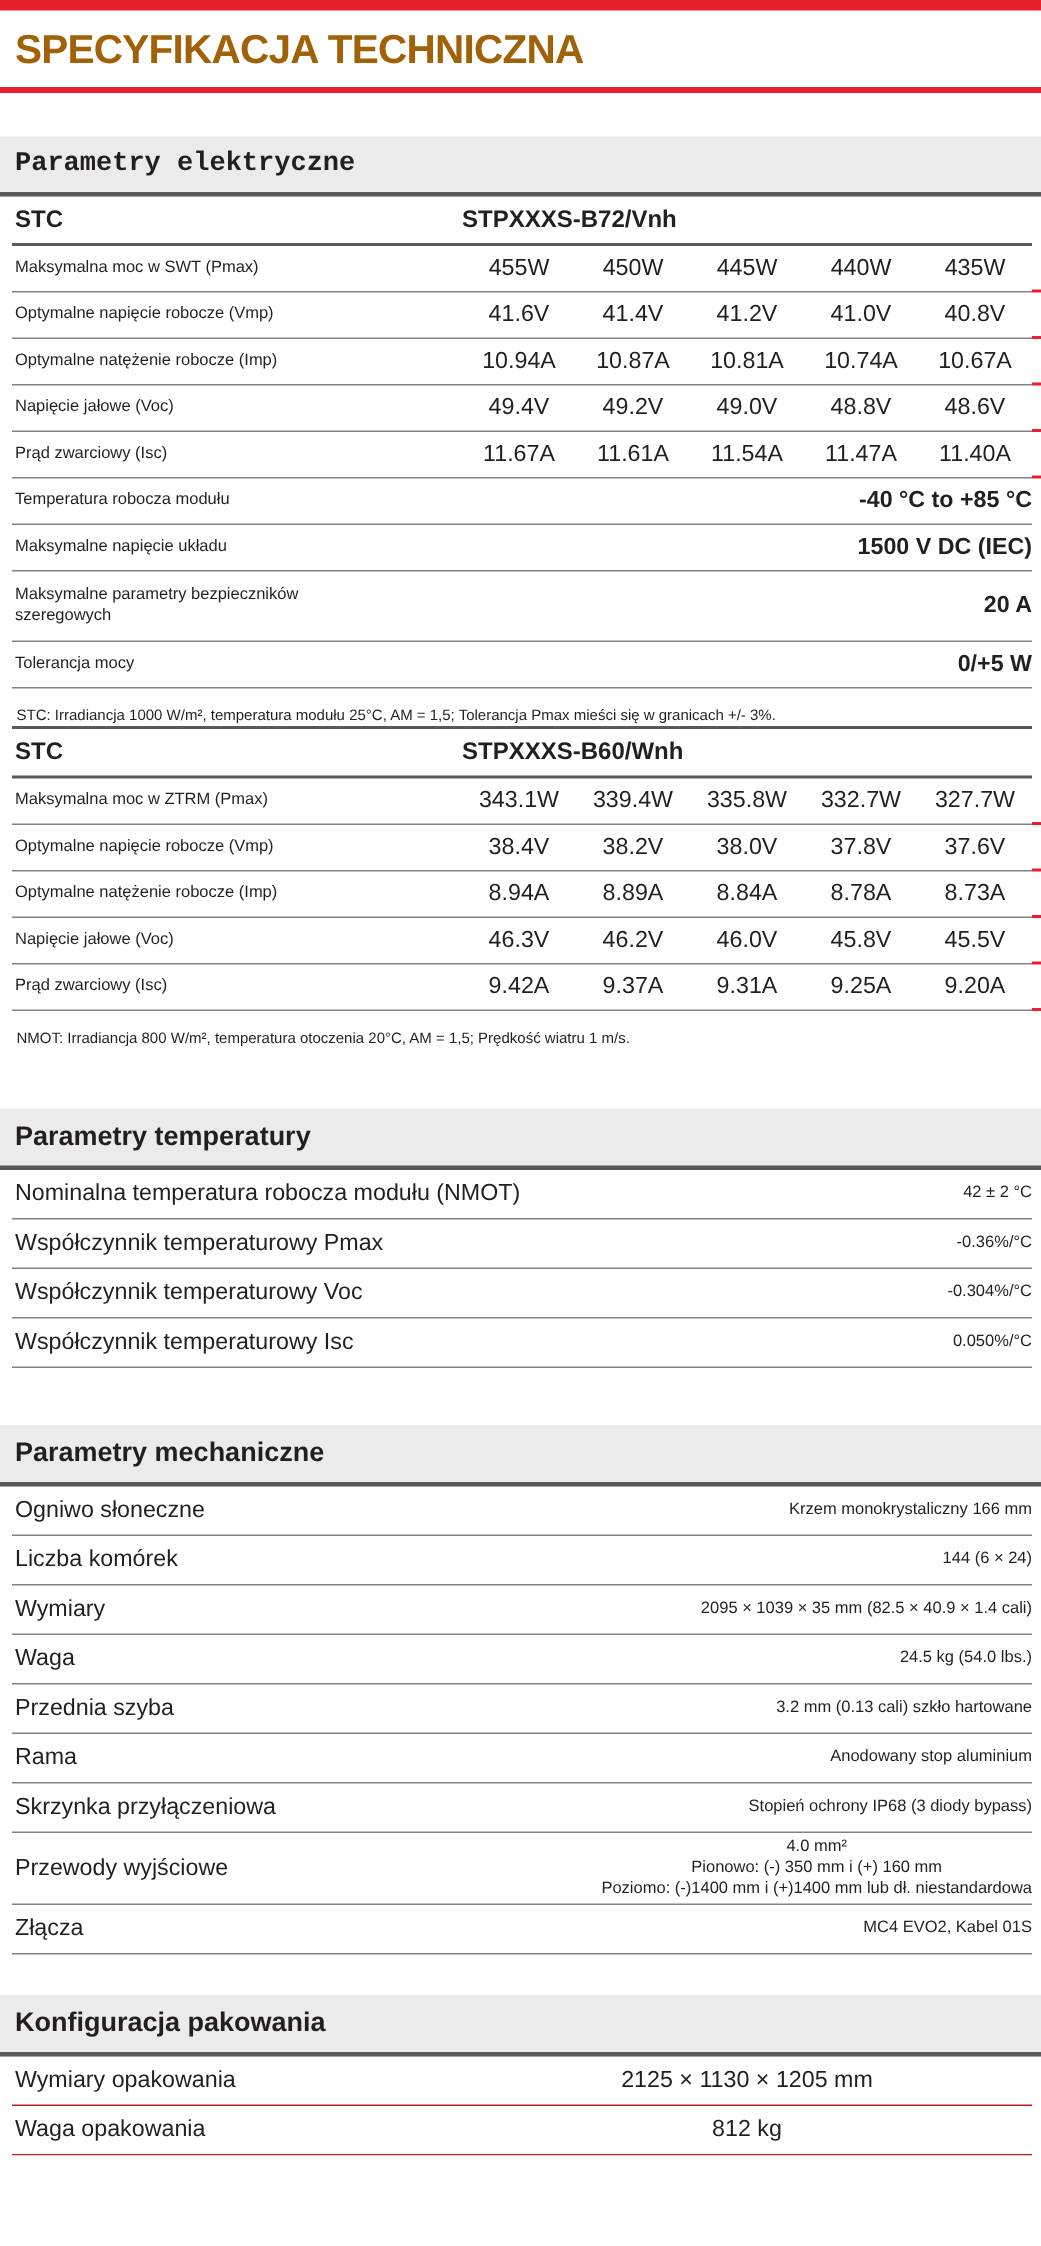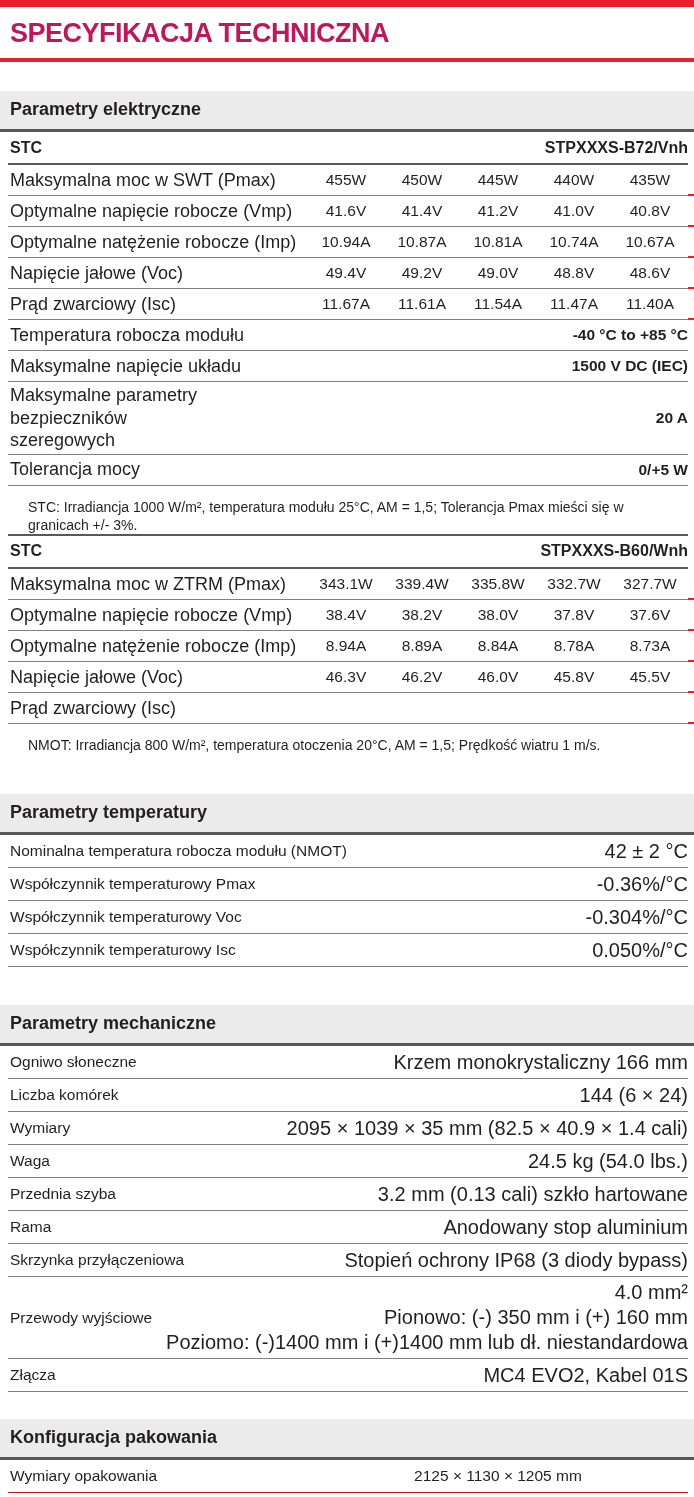--- a/index.html
+++ b/index.html
@@ -8,77 +8,77 @@
     font-family:"Liberation Sans","DejaVu Sans",sans-serif;
     color:#231f20;
     -webkit-font-smoothing:antialiased;
   }
   .topbar{height:7px;background:#e8202e;}
   .doc-title{
     margin:11px 10px 9px 10px;
     font-size:27px;
     font-weight:bold;
     letter-spacing:-0.5px;
-    color:#be185d;
+    color:#a16207;
   }
   .rule-red{height:4px;background:#e8202e;}
 
   .sec-head{
     background:#ebebeb;
     border-bottom:3px solid #58595b;
     padding:8px 10px 9px 10px;
     font-size:18px;
     font-weight:bold;
   }
-  .mt29{margin-top:29px;}
+  .mt29{margin-top:29px;font-family:Liberation Mono, monospace;}
   .mt35{margin-top:35px;}
   .mt40{margin-top:40px;}
   .mt38{margin-top:38px;}
   .mt27{margin-top:27px;}
 
   .tbl{margin:0 6px 0 8px;}
   .thead{
     display:flex;align-items:center;
     min-height:31px;
     border-bottom:2px solid #58595b;
     font-weight:bold;font-size:16px;
   }
   .thead.btop{border-top:2px solid #58595b;}
-  .tlabel{flex:0 0 298px;padding:2px 0 2px 2px;font-size:18px;line-height:1.25;}
+  .tlabel{flex:0 0 298px;padding:2px 0 2px 2px;font-size:11px;line-height:1.25;}
   .thead .tlabel{font-size:16px;}
-  .tmodel{flex:1;text-align:right;font-size:16px;}
+  .tmodel{flex:1;text-align:left;font-size:16px;}
   .trow{
     display:flex;align-items:center;
     min-height:30px;
     border-bottom:1px solid #7f8285;
     position:relative;
   }
   .trow.tick::after{
     content:"";position:absolute;right:-6px;bottom:-1px;
     width:6px;height:2px;background:#e8202e;
   }
   .tvals{flex:1;display:flex;align-items:flex-end;}
   .tval{flex:1;text-align:center;font-size:15.5px;}
   .tspan{flex:1;text-align:right;font-size:15.5px;font-weight:bold;}
   .lbl-narrow{max-width:215px;}
 
   .footnote{
-    margin:12px 6px 0 28px;
-    font-size:14px;
+    margin:12px 6px 0 11px;
+    font-size:10px;
     line-height:1.3;
   }
 
   .kv{margin:0 6px 0 8px;}
   .kvrow{
     display:flex;align-items:center;justify-content:space-between;
     min-height:32px;
     border-bottom:1px solid #7f8285;
   }
   .kvlabel{padding:3px 0 3px 2px;font-size:15.5px;flex:0 0 auto;}
-  .kvvalue{padding:3px 0;font-size:20px;text-align:right;line-height:1.25;}
+  .kvvalue{padding:3px 0;font-size:11px;text-align:center;line-height:1.25;}
   .kvvalue .vline{display:block;}
 
   .ctr{display:flex;align-items:center;min-height:32px;border-bottom:1px solid #b91c1c;}
   .ctr .clabel{flex:0 0 298px;padding:2px 0 2px 2px;font-size:15.5px;}
   .ctr .cvalue{flex:1;text-align:center;font-size:15.5px;}
 </style>
 </head>
 <body>
 
 <div class="topbar"></div>
@@ -206,20 +206,27 @@
     <div class="tvals">
       <div class="tval">46.3V</div>
       <div class="tval">46.2V</div>
       <div class="tval">46.0V</div>
       <div class="tval">45.8V</div>
       <div class="tval">45.5V</div>
     </div>
   </div>
   <div class="trow tick">
     <div class="tlabel">Prąd zwarciowy (Isc)</div>
+    <div class="tvals">
+      <div class="tval">9.42A</div>
+      <div class="tval">9.37A</div>
+      <div class="tval">9.31A</div>
+      <div class="tval">9.25A</div>
+      <div class="tval">9.20A</div>
+    </div>
   </div>
 </div>
 
 <div class="footnote">NMOT: Irradiancja 800 W/m², temperatura otoczenia 20°C, AM = 1,5; Prędkość wiatru 1 m/s.</div>
 
 <div class="sec-head mt40">Parametry temperatury</div>
 
 <div class="kv">
   <div class="kvrow">
     <div class="kvlabel">Nominalna temperatura robocza modułu (NMOT)</div>

